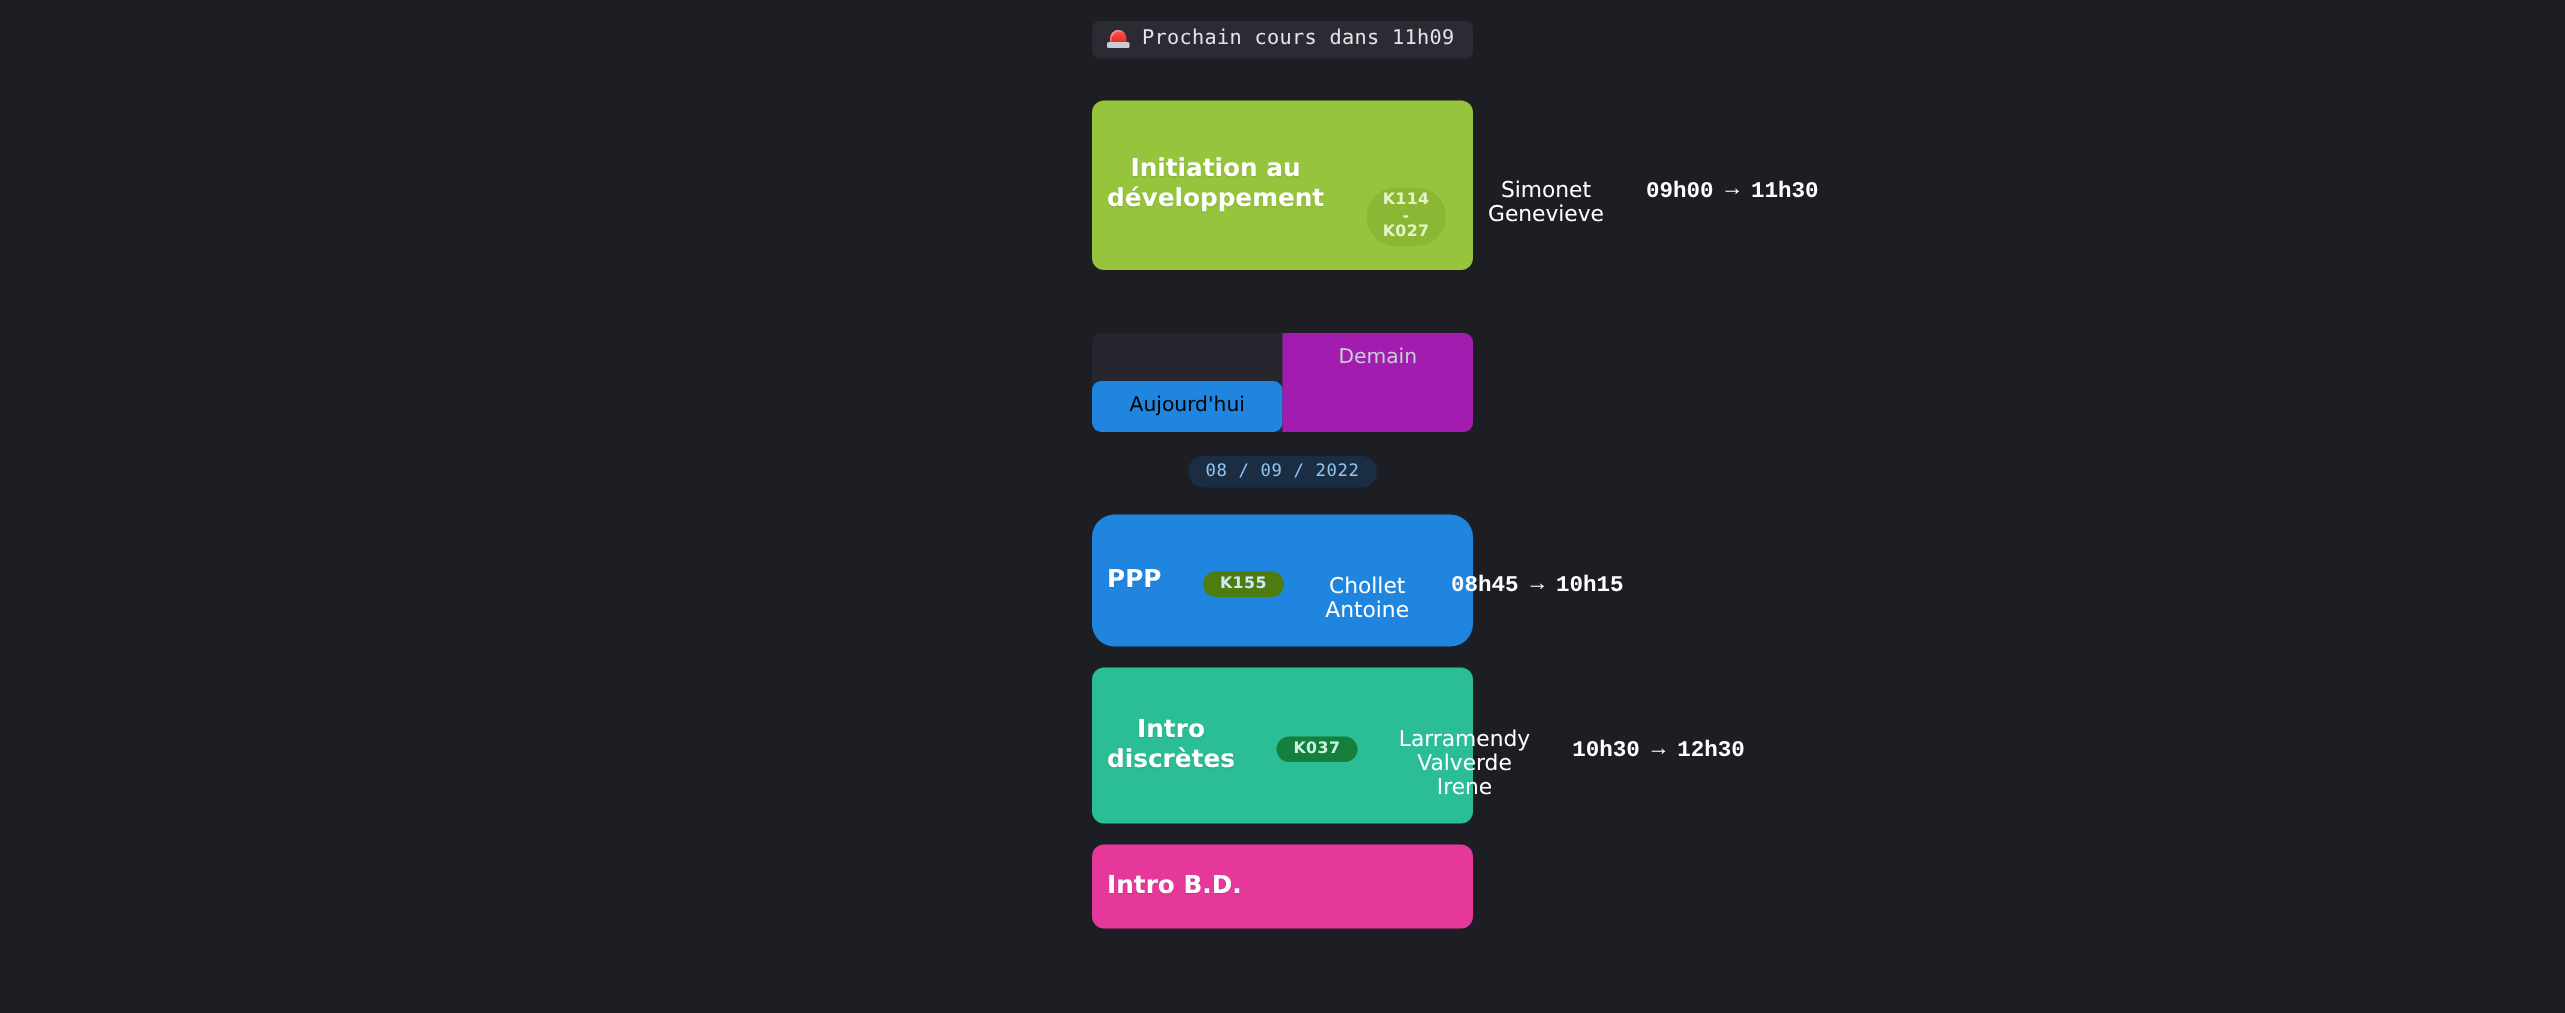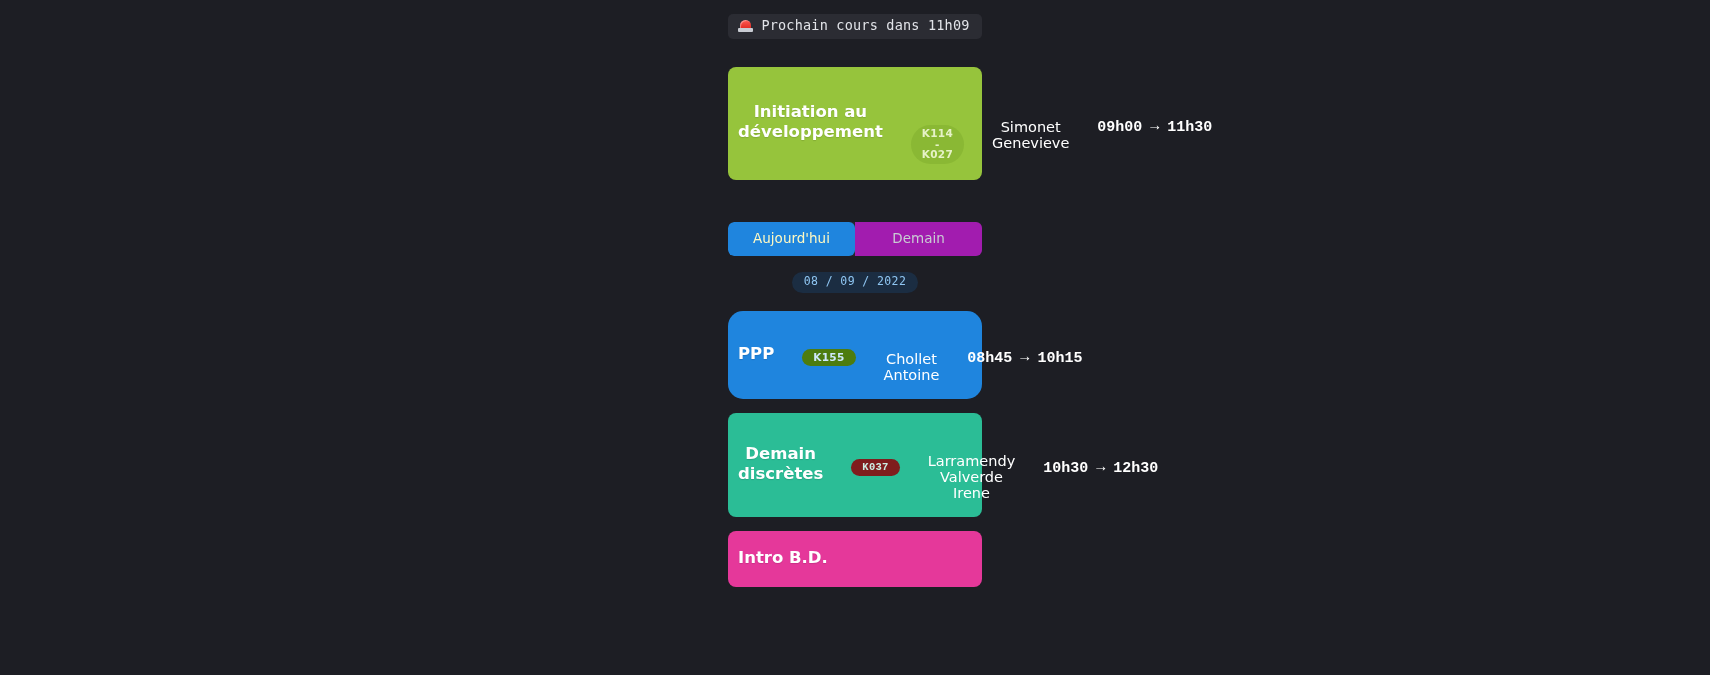--- a/index.html
+++ b/index.html
@@ -120,21 +120,21 @@
   }
 
   
   .c-green  { background: #96c43c; }
   .c-green  .card-room { background: #8ab834; color: #e6f2c7; margin-top: 44px; }
 
   .c-blue   { background: #1f85de; border-radius: 15px; }
   .c-blue   .card-room { background: #4d7c0f; color: #cfe8fb; }
 
   .c-teal   { background: #2bbd96; }
-  .c-teal   .card-room { background: #7f1d1d; color: #cdefe4; font-family: Liberation Mono, monospace; }
+  .c-teal   .card-room { background: #15803d; color: #cdefe4; }
 
   .c-pink   { background: #e5389a; }
 
   
   .next-card-wrap {
     margin-top: 28px;
     display: flex;
     justify-content: center;
     width: 100%;
   }
@@ -159,22 +159,23 @@
     font-size: 13.5px;
     padding: 10px 0 11px;
     color: #c9ccd3;
     background: #a21caf;
     cursor: pointer;
     line-height: 1;
     user-select: none;
   }
   .day-tab.active {
     background: #1f85de;
-    color: #fef9c3;
+    color: #000000;
     border-radius: 6px;
+    margin-top: 32px;
   }
 
   
   .date-wrap {
     margin-top: 16px;
     display: flex;
     justify-content: center;
     width: 100%;
   }
   .date-pill {
@@ -244,21 +245,21 @@
       <div class="card-room">K155</div>
       <div class="card-teacher">Chollet Antoine</div>
       <div class="card-time">
         <span>08h45</span>
         <span class="arrow">→</span>
         <span>10h15</span>
       </div>
     </div>
 
     <div class="card c-teal">
-      <div class="card-title">Demain discrètes</div>
+      <div class="card-title">Intro discrètes</div>
       <div class="card-room">K037</div>
       <div class="card-teacher">Larramendy Valverde Irene</div>
       <div class="card-time">
         <span>10h30</span>
         <span class="arrow">→</span>
         <span>12h30</span>
       </div>
     </div>
 
     <div class="card c-pink">

